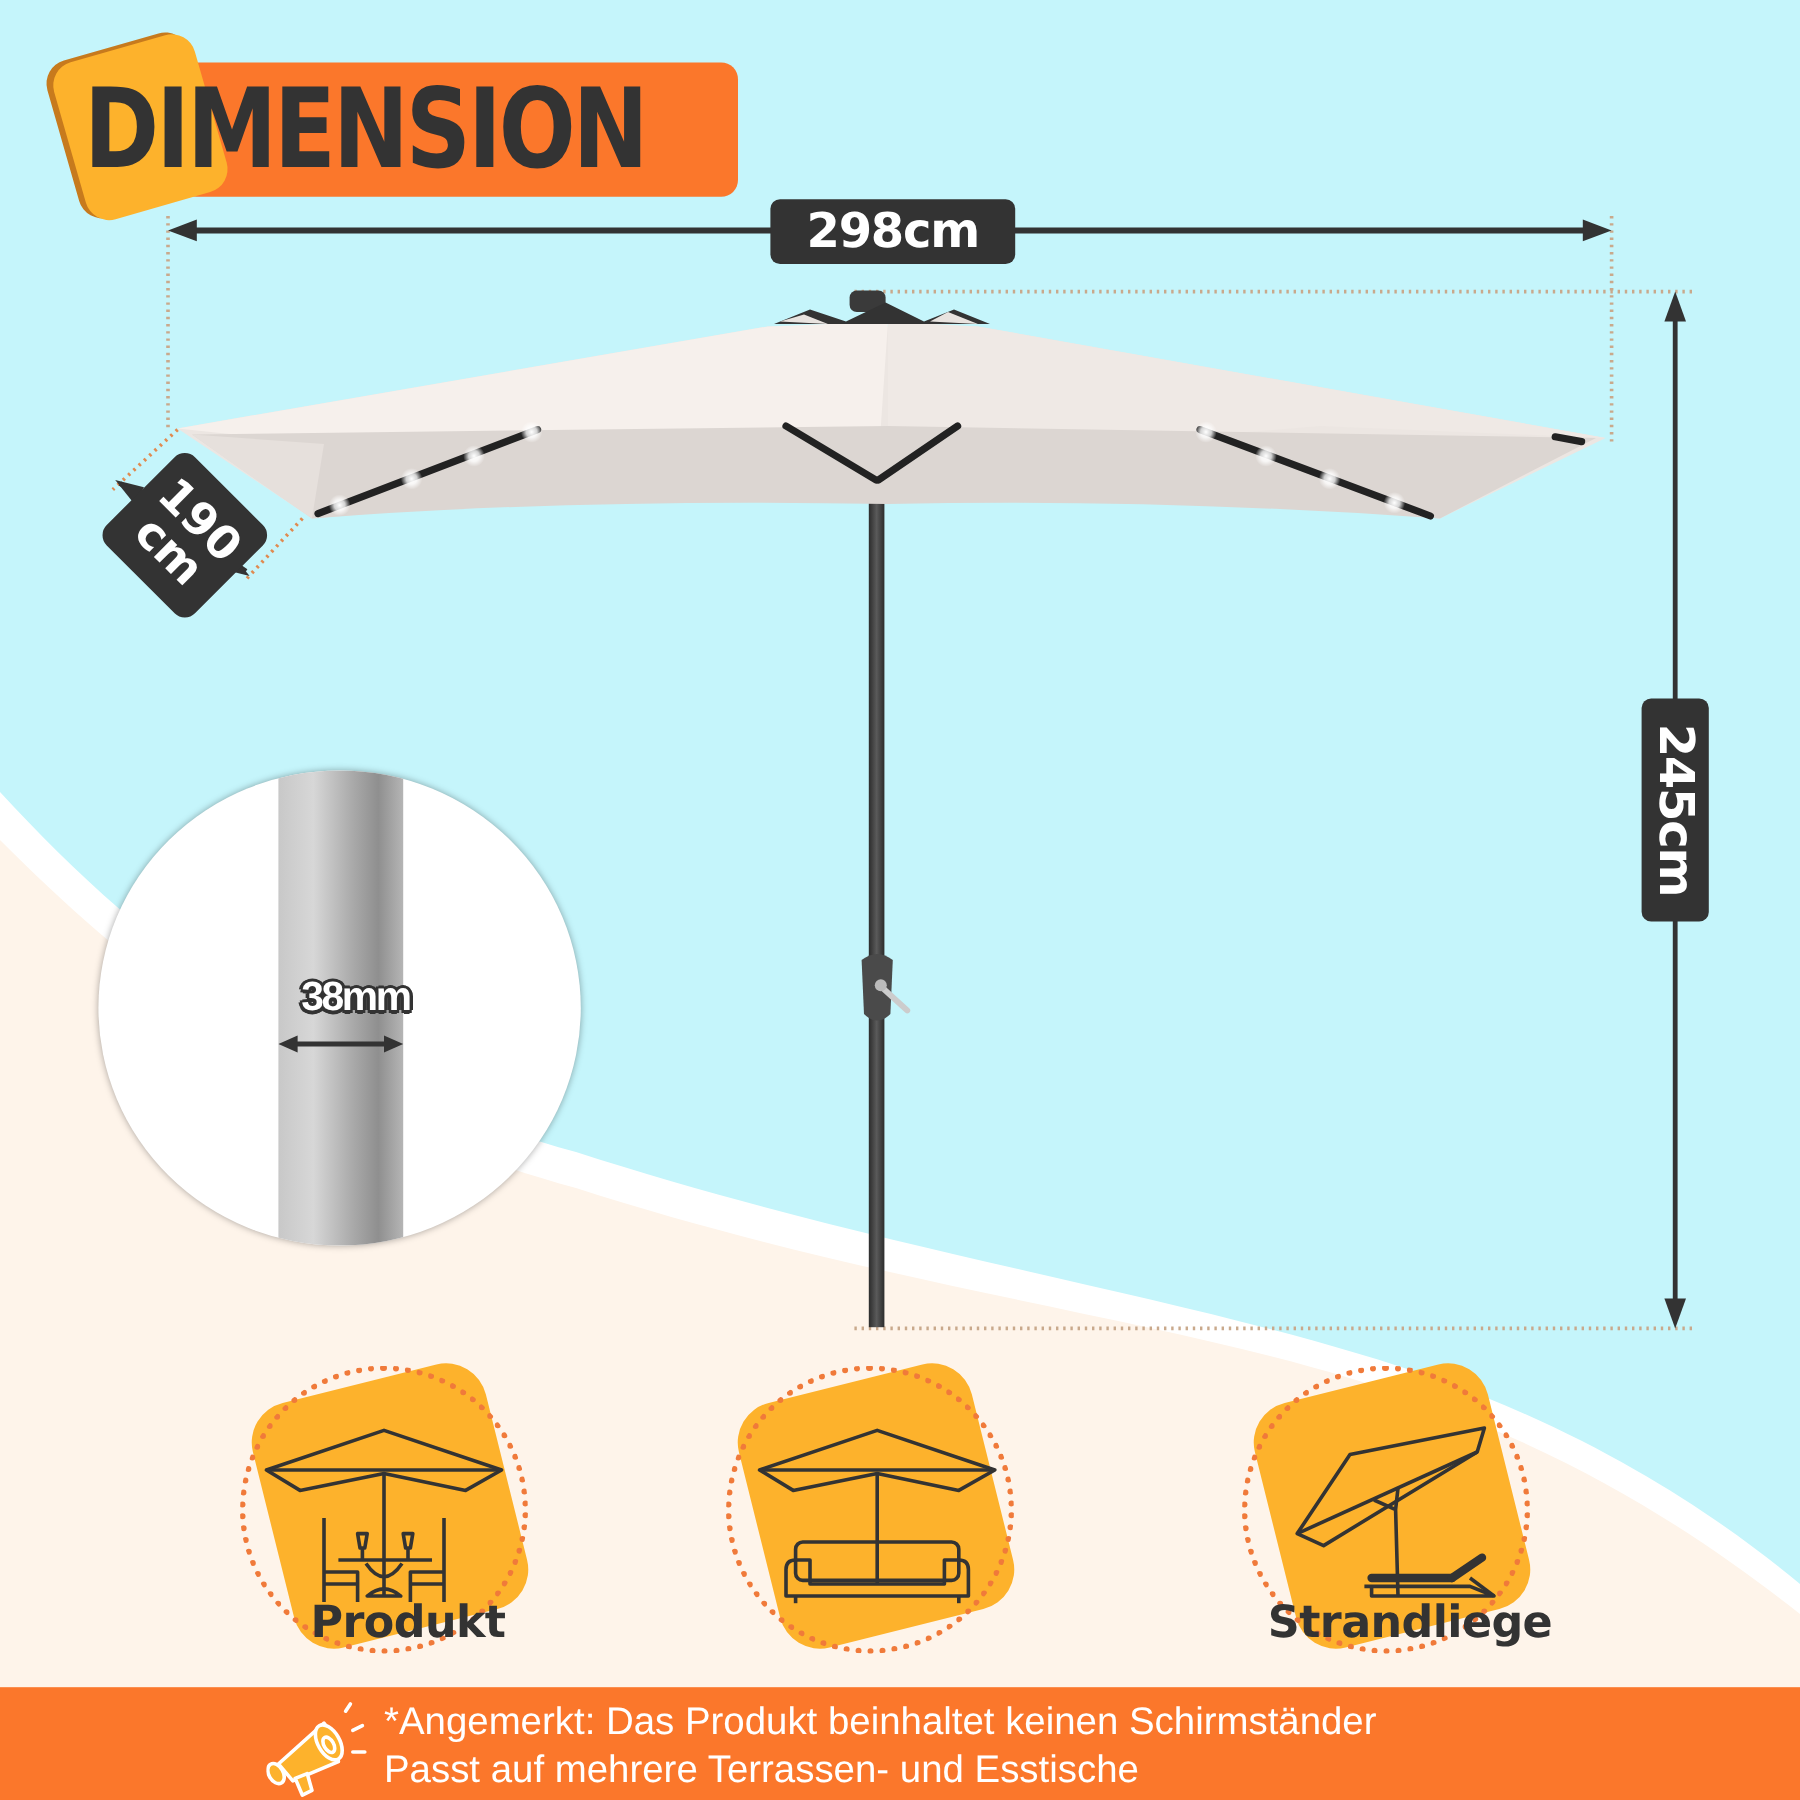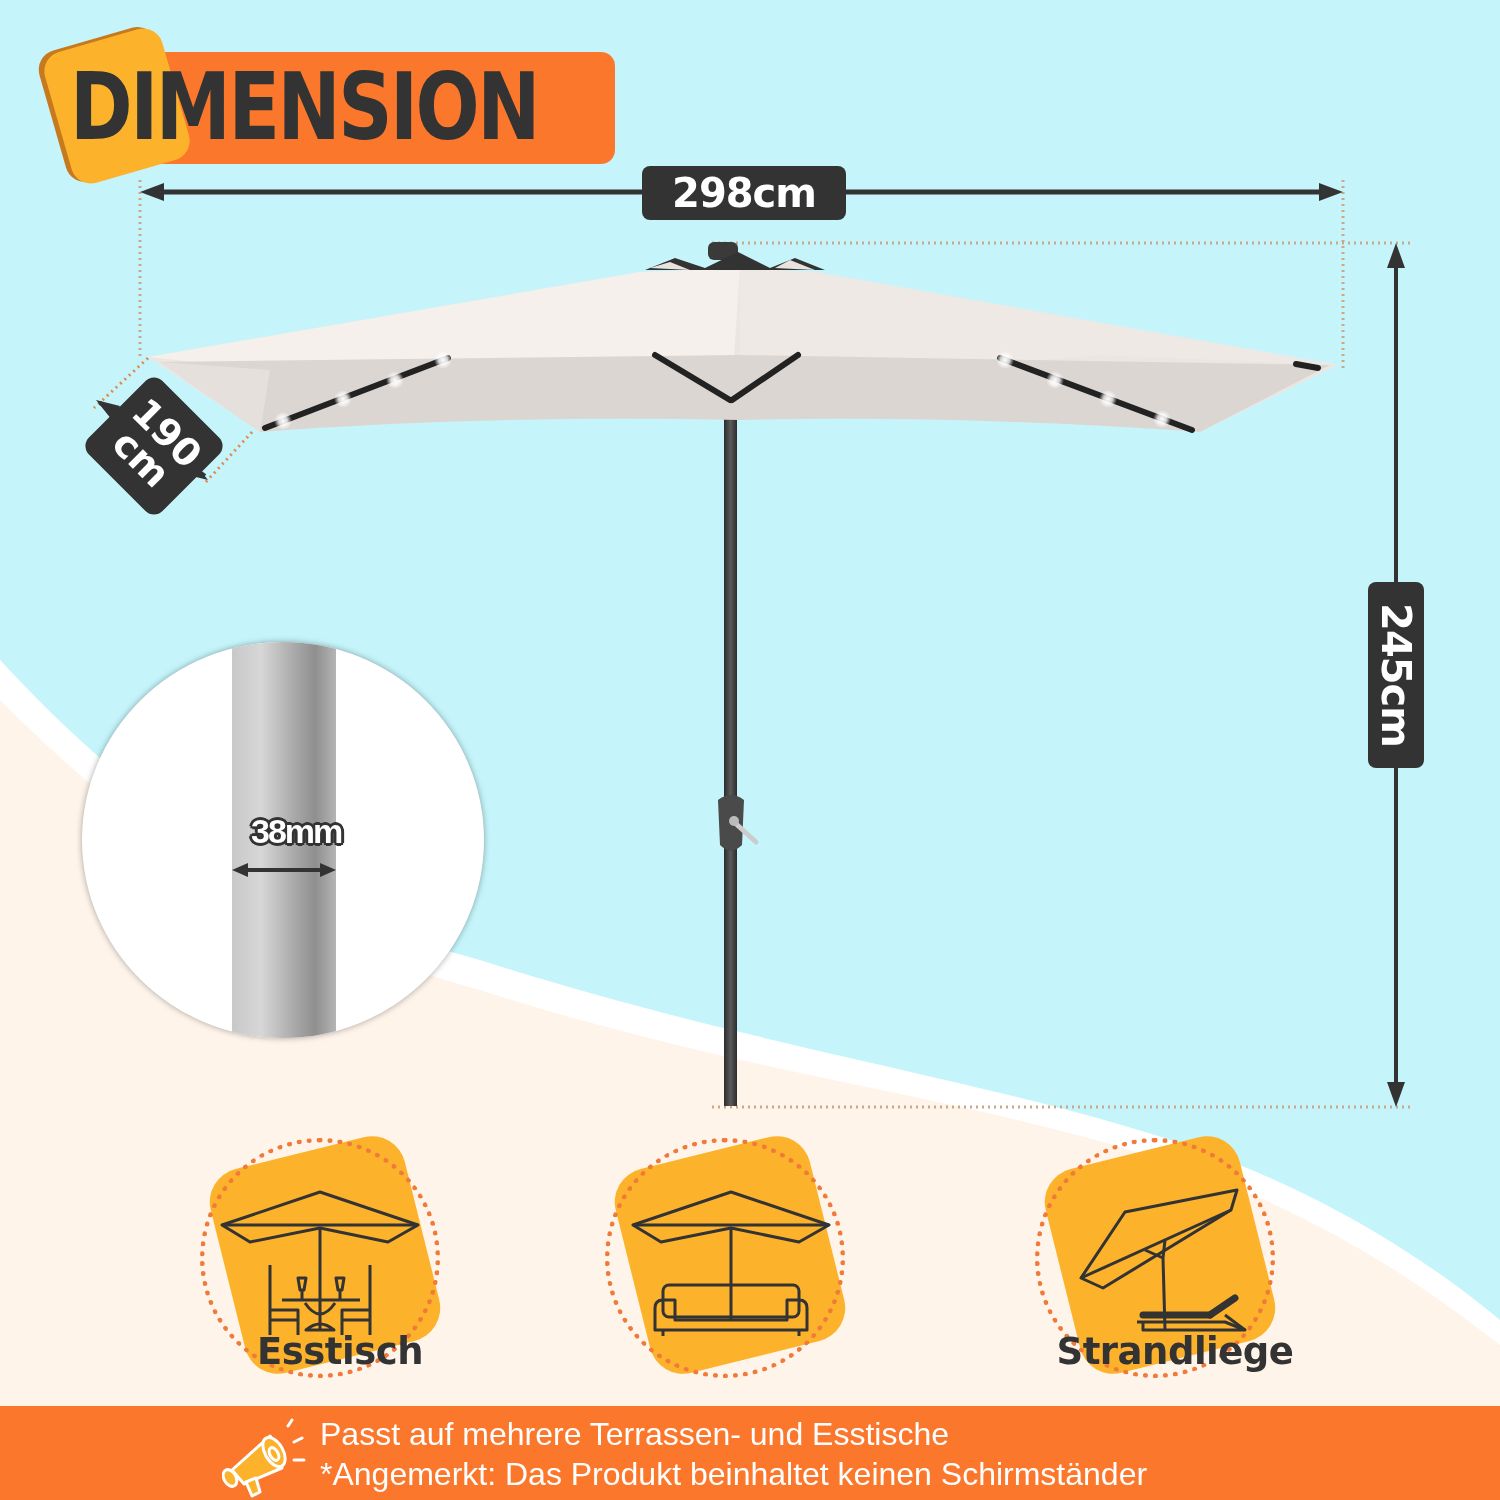--- a/index.html
+++ b/index.html
@@ -176,21 +176,21 @@
       <line x1="110" y1="78" x2="110" y2="180"></line>
       <path d="M72,150 L150,150"></path>
       <path d="M95,153 Q110,175 125,153"></path>
       <path d="M96,180 Q110,168 124,180 Z"></path>
       <path d="M60,115 L60,185 M60,160 L88,160 L88,185 M60,170 L88,170"></path>
       <path d="M160,115 L160,185 M160,160 L132,160 L132,185 M160,170 L132,170"></path>
       <path d="M88,128 L96,128 L94,140 L90,140 Z M92,140 L92,150"></path>
       <path d="M126,128 L134,128 L132,140 L128,140 Z M130,140 L130,150"></path>
     </g>
   </svg>
-  <div class="label">Esstisch</div>
+  <div class="label">Produkt</div>
 </div>
 
 <div class="abs feature" style="left:595px;top:1130px;">
   <div class="blob"></div>
   <div class="ring"></div>
   <svg class="icon" viewBox="0 0 230 200">
     <g fill="none" stroke="#333" stroke-width="3" stroke-linejoin="round">
       <path d="M18,75 L116,42 L214,75 L184,92 L116,78 L46,92 Z"></path>
       <line x1="18" y1="75" x2="214" y2="75"></line>
       <line x1="116" y1="78" x2="116" y2="170"></line>
@@ -226,16 +226,16 @@
       <ellipse cx="8" cy="60" rx="6" ry="9" transform="rotate(-30 8 60)" fill="#fdb22c"></ellipse>
       <ellipse cx="52" cy="34" rx="9" ry="16" transform="rotate(-30 52 34)" fill="#fdb22c"></ellipse>
       <ellipse cx="52" cy="36" rx="4" ry="7" transform="rotate(-30 52 36)" fill="#fdb22c"></ellipse>
       <path d="M24,64 L30,78 L38,74 L34,60 Z" fill="#fdb22c"></path>
       <line x1="66" y1="8" x2="70" y2="2" fill="none"></line>
       <line x1="72" y1="24" x2="80" y2="20" fill="none"></line>
       <line x1="72" y1="42" x2="82" y2="42" fill="none"></line>
     </g>
   </svg>
   <div class="note">
+    <div>*Angemerkt: Das Produkt beinhaltet keinen Schirmständer</div>
     <div>Passt auf mehrere Terrassen- und Esstische</div>
-    <div>*Angemerkt: Das Produkt beinhaltet keinen Schirmständer</div>
   </div>
 </div>
 
 </body></html>

